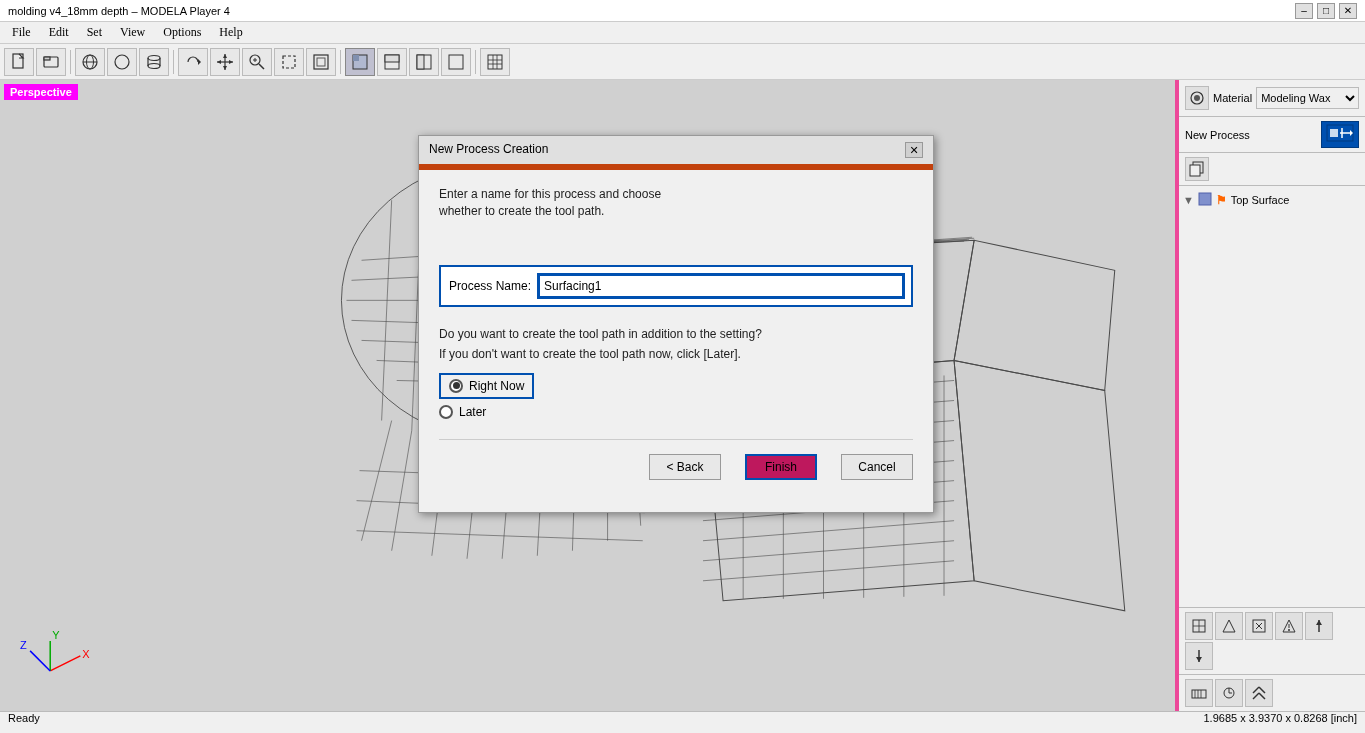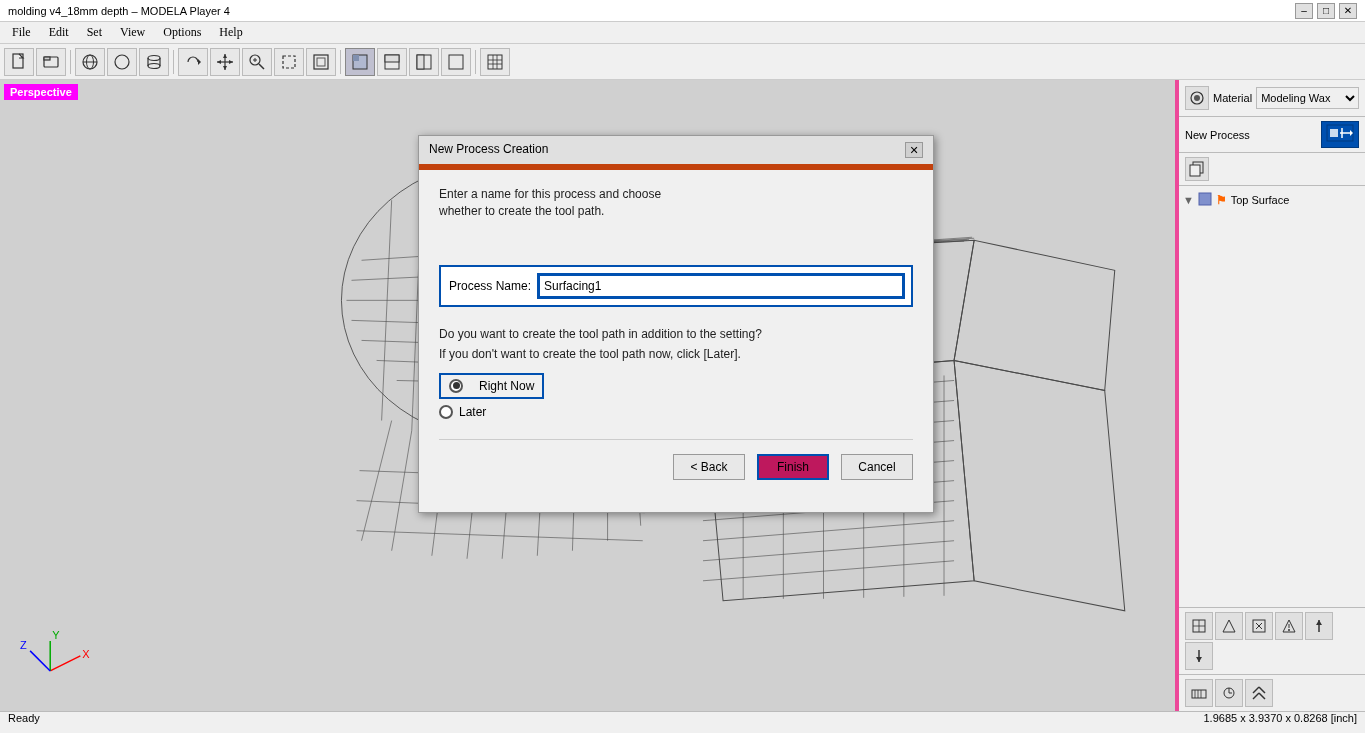--- a/index.html
+++ b/index.html
@@ -336,32 +336,32 @@
       height: 7px;
       border-radius: 50%;
       background: #333;
     }
     .radio-label { font-size: 12px; cursor: pointer; }
     #right-now-row {
       border: 2px solid #0050b0;
       padding: 4px 8px;
       display: inline-flex;
       align-items: flex-start;
-      gap: 16px;
+      gap: 6px;
       margin-bottom: 6px;
     }
     #dialog-separator {
       height: 1px;
       background: #ccc;
       margin: 20px 0 14px;
     }
     #dialog-footer {
       display: flex;
       justify-content: flex-end;
-      gap: 12px;
+      gap: 24px;
       padding: 0 0 16px 0;
     }
     .dlg-btn {
       min-width: 72px;
       height: 26px;
       padding: 0 12px;
       font-size: 12px;
       background: #e8e8e8;
       border: 1px solid #999;
       cursor: pointer;

